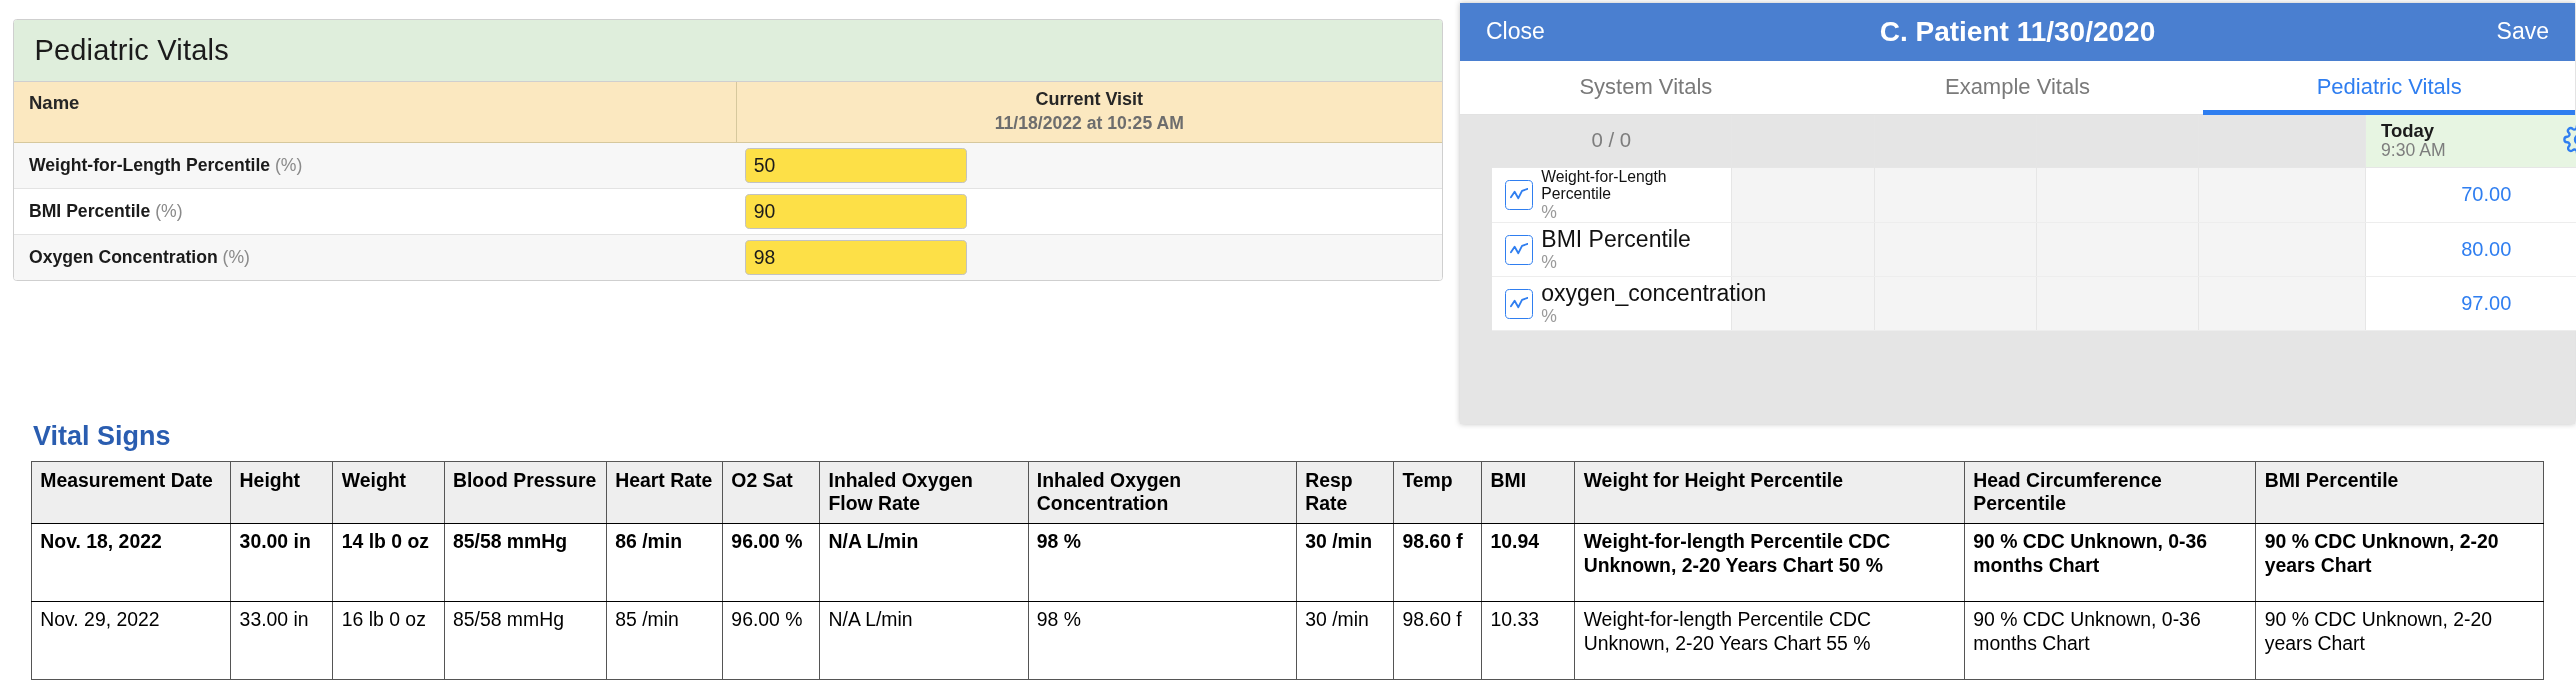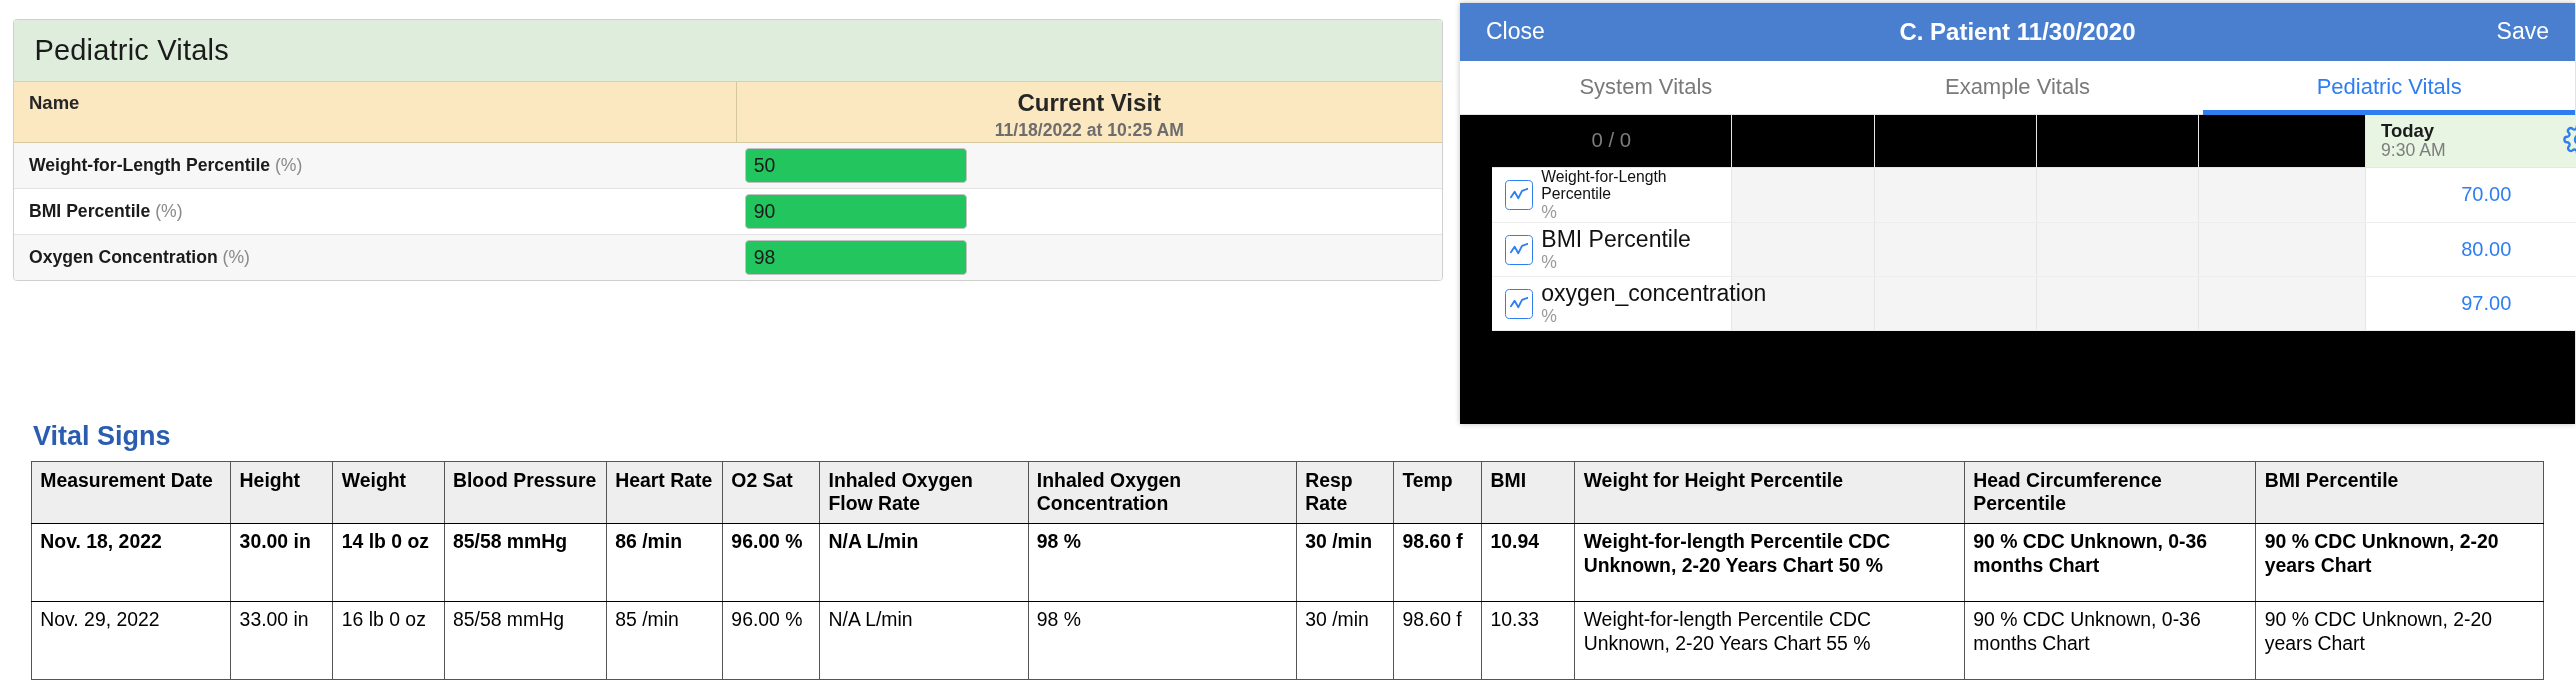--- a/index.html
+++ b/index.html
@@ -80,21 +80,21 @@
   .pv-th-name {
     text-align: left;
     font-size: 18.5px; font-weight: bold; color: #262626;
     padding: 10.2px 0 0 15px !important;
   }
   .pv-th-visit {
     text-align: center;
     padding: 7.4px 0 0 0 !important;
     border-left: 0.9px solid #d6c89d;
   }
-  .pv-visit-title { font-size: 24px; font-weight: bold; color: #262626; }
+  .pv-visit-title { font-size: 18px; font-weight: bold; color: #262626; }
   .pv-visit-date  { font-size: 17.6px; color: #6d6d6d; margin-top: 2.8px; }
 
   tr.pv-row td {
     border-bottom: 0.9px solid #e3e3e3;
     height: 46px;
   }
   tr.pv-row:nth-child(odd) td { background: #f7f7f7; }
   tr.pv-row:nth-child(even) td { background: #ffffff; }
   tr.pv-row:last-child td { border-bottom: none; }
   .pv-label {
@@ -105,21 +105,21 @@
   .pv-label .unit { color: #8a8a8a; font-weight: normal; }
   .pv-input-cell { padding-left: 9.3px !important; }
   input.pv-input {
     font-family: "Liberation Sans", sans-serif;
     font-size: 19.4px;
     color: #1b1b1b;
     width: 222px; height: 35px;
     border: 0.9px solid #c2c2c2;
     border-radius: 4.6px;
     padding: 1.9px 7.4px;
-    background: #22c55e;
+    background: #fde047;
   }
 
   
   .vs-wrap { position: absolute; left: 31px; top: 421px; width: 2526px; }
   .vs-title {
     font-size: 27px; font-weight: bold; color: #2a5db0;
     margin: 0 0 9.3px 1.9px;
   }
   table.vs {
     border-collapse: collapse;
@@ -149,38 +149,38 @@
   .c0 { width: 199px; } .c1 { width: 102px; } .c2 { width: 111px; }
   .c3 { width: 162px; } .c4 { width: 116px; } .c5 { width: 97px; }
   .c6 { width: 208px; } .c7 { width: 268px; } .c8 { width: 97px; }
   .c9 { width: 88px; }  .c10 { width: 93px; } .c11 { width: 389px; }
   .c12 { width: 291px; } .c13 { width: 287px; }
 
   
   .right-panel {
     position: absolute; left: 1460px; top: 2.8px;
     width: 1115px; height: 421px;
-    background: #000000;
+    background: #e5e5e5;
     box-shadow: 0 0 5.6px rgba(0,0,0,0.25);
   }
   .rp-bar {
     background: #4a7fd0;
     height: 58px;
     display: flex; align-items: center;
     padding: 0 26px;
     position: relative;
   }
   .rp-close, .rp-save {
     color: #fff; font-size: 23px; cursor: pointer;
   }
   .rp-save { margin-left: auto; }
   .rp-pname {
     position: absolute; left: 0; right: 0;
     text-align: center;
-    color: #fff; font-size: 24px; font-weight: bold;
+    color: #fff; font-size: 28px; font-weight: bold;
     pointer-events: none;
   }
   .rp-tabs {
     display: flex; height: 54px;
     border-bottom: 0.9px solid #e2e2e2;
     background: #fff;
   }
   .rp-tab {
     flex: 1; display: flex; align-items: center; justify-content: center;
     font-size: 22px; color: #7a7a7a;

